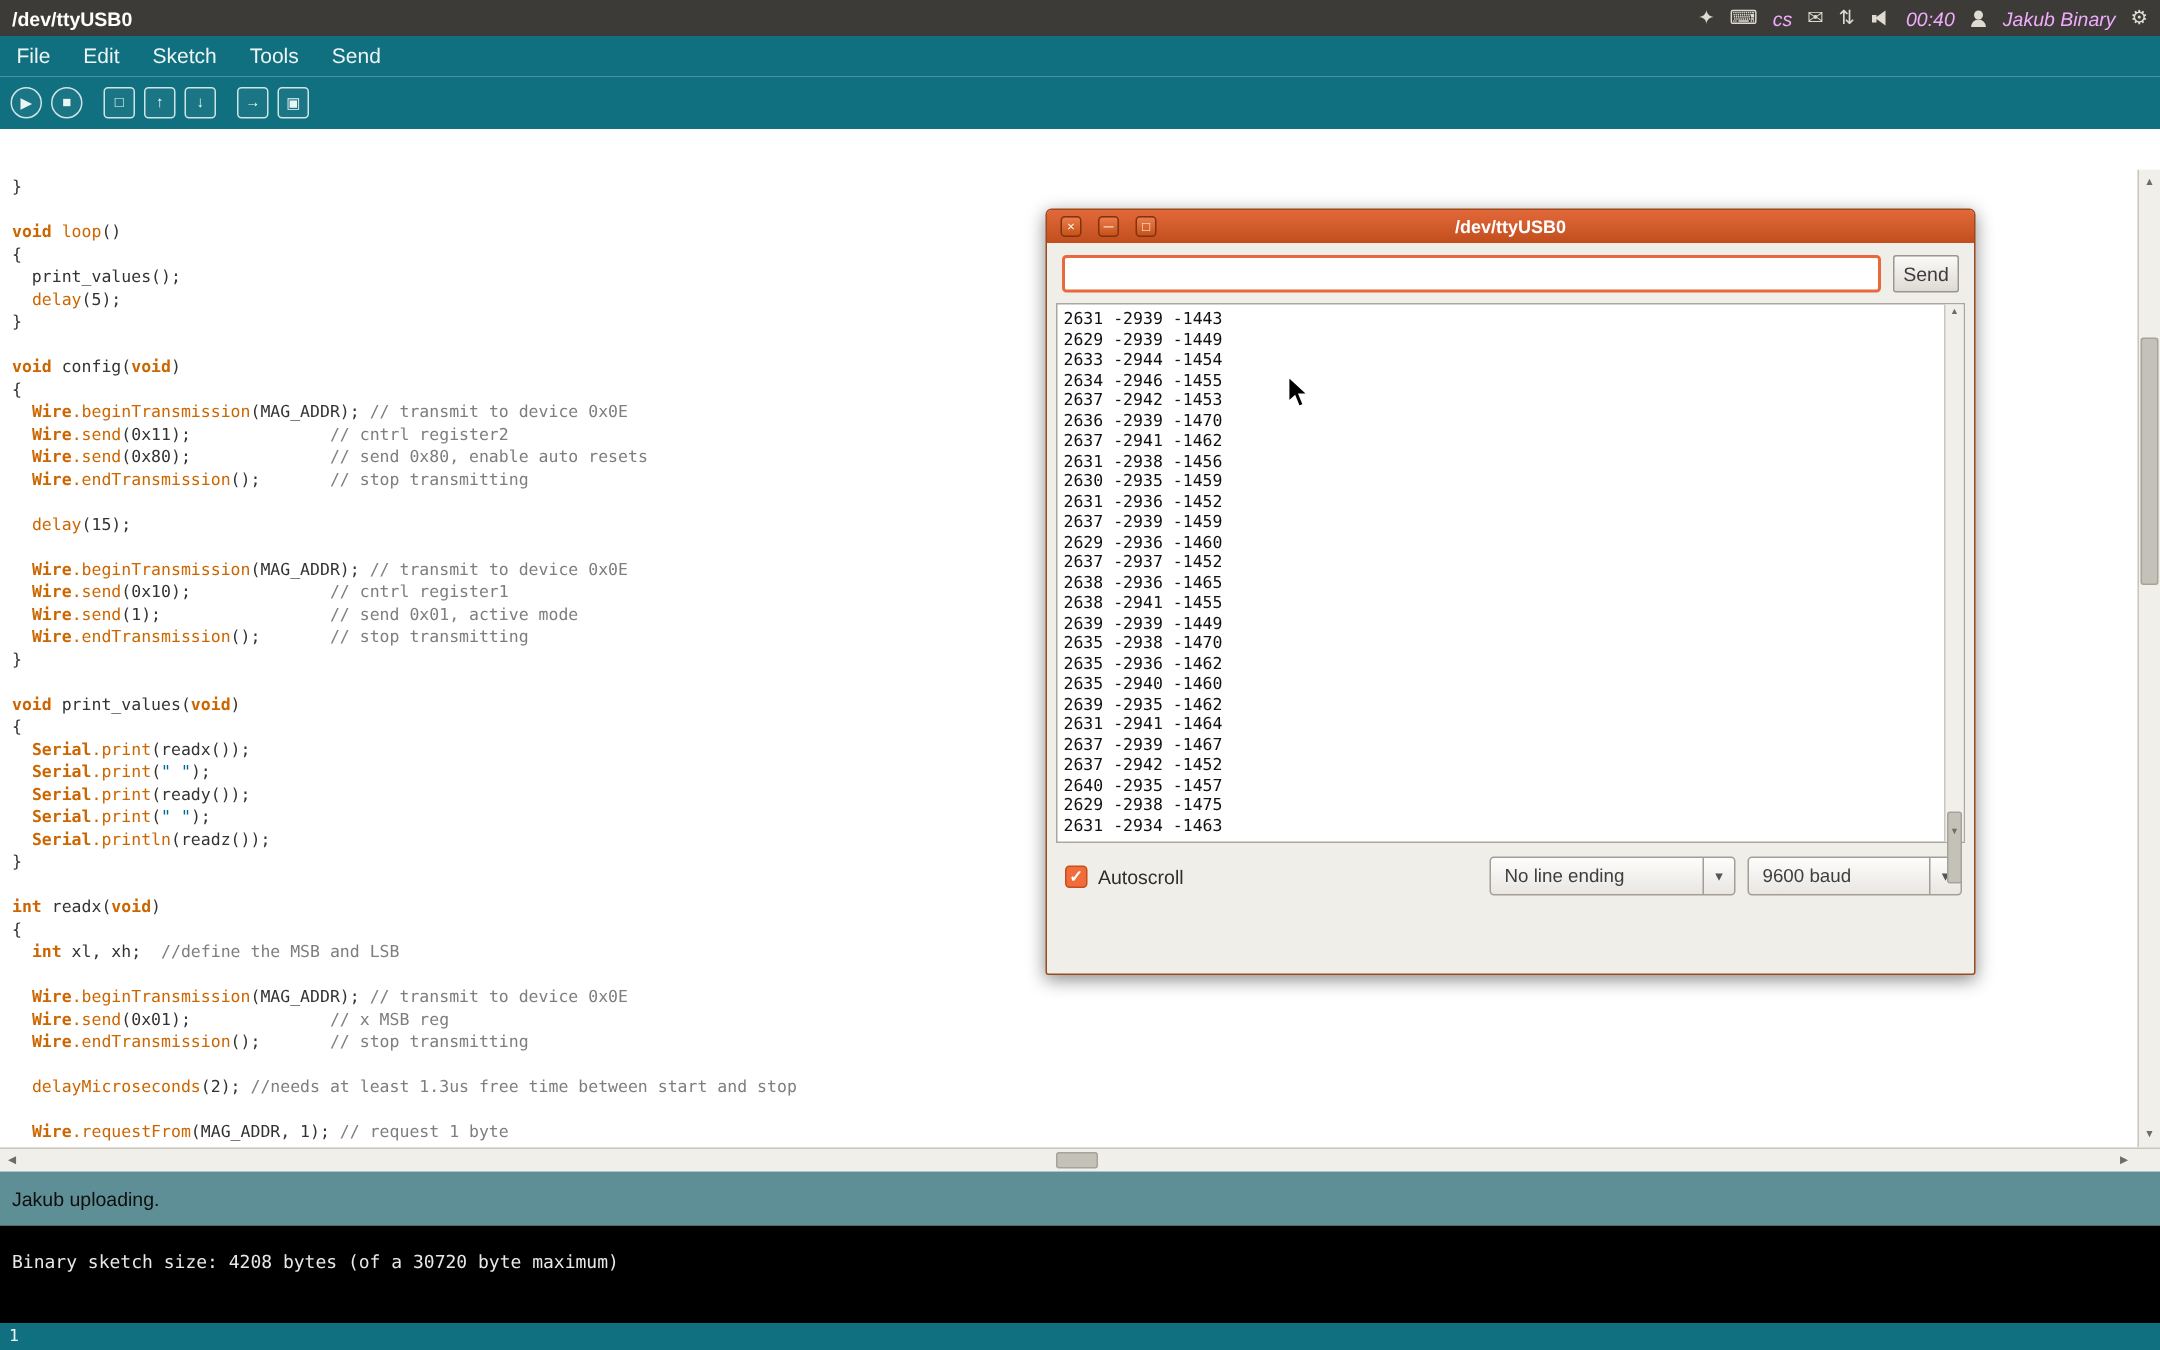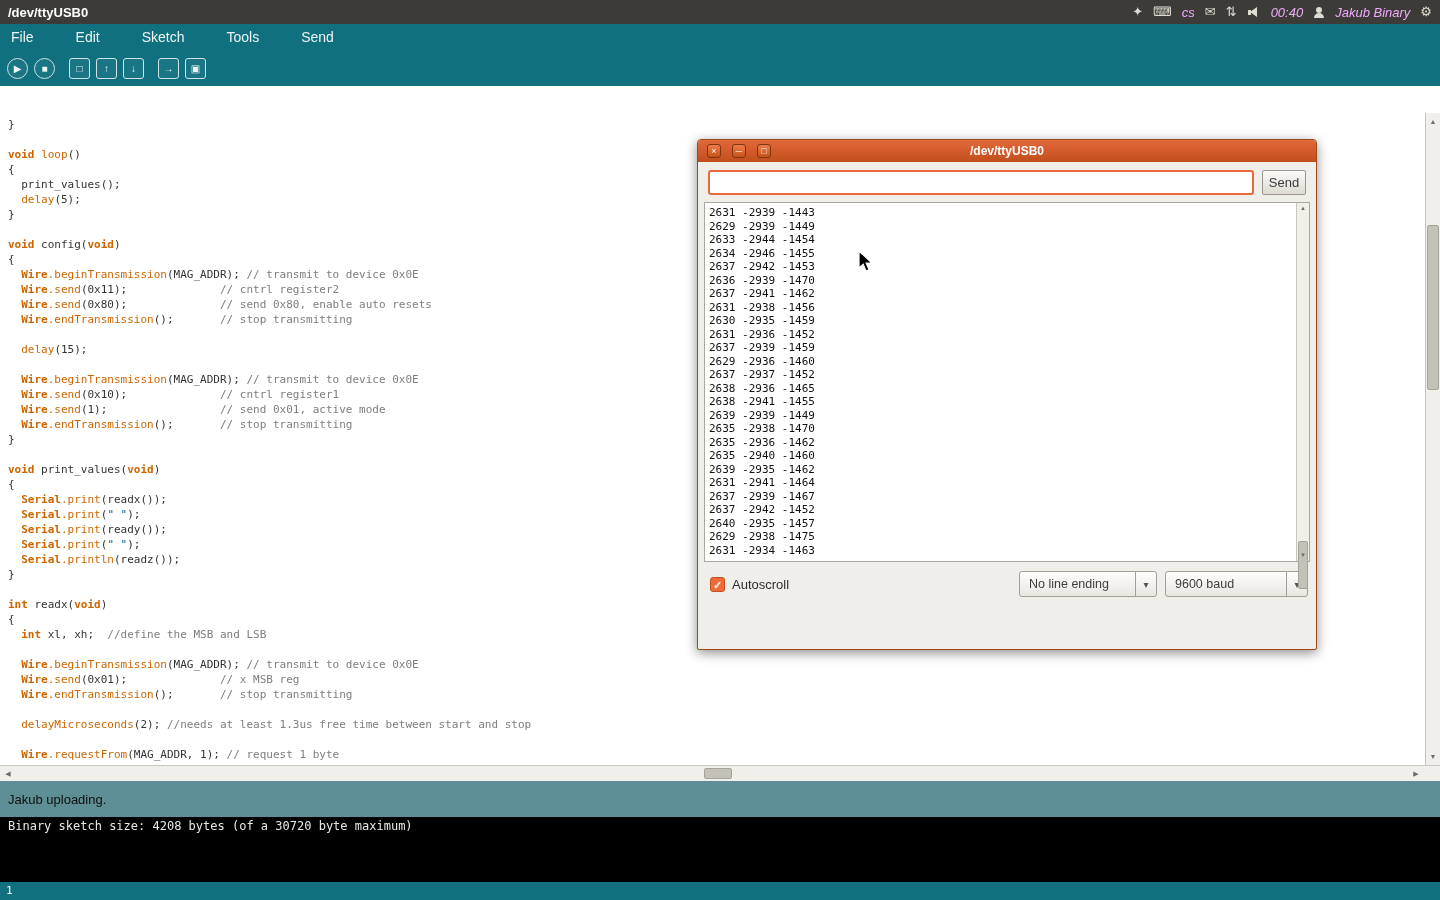--- a/index.html
+++ b/index.html
@@ -13,21 +13,21 @@
   .p-icon { font-size:13px; color:#DFDBD2; line-height:24px; }
   .p-text { color:#f0abfc;font-style:italic; }
   .speaker { position:relative; width:14px; height:14px; display:inline-block; }
   .speaker::before { content:""; position:absolute; left:1px; top:5px; width:3px; height:5px; background:#DFDBD2; }
   .speaker::after { content:""; position:absolute; left:3px; top:2px; border-top:5.5px solid transparent; border-bottom:5.5px solid transparent; border-right:7px solid #DFDBD2; }
   .person { position:relative; width:12px; height:13px; display:inline-block; }
   .person::before { content:""; position:absolute; left:3px; top:1px; width:6px; height:6px; border-radius:50%; background:#DFDBD2; }
   .person::after { content:""; position:absolute; left:1px; top:7px; width:10px; height:5px; border-radius:5px 5px 0 0; background:#DFDBD2; }
 
   
-  .menubar { position:absolute; left:0; top:24px; width:1440px; height:27px; background:#11707F; display:flex; align-items:center; color:#ECF4F4; font-size:14px;gap:20px; }
+  .menubar { position:absolute; left:0; top:24px; width:1440px; height:27px; background:#11707F; display:flex; align-items:center; color:#ECF4F4; font-size:14px; }
   .menu-item { padding:0 11px; line-height:27px; cursor:default; }
   .toolbar { position:absolute; left:0; top:51px; width:1440px; height:35px; background:#11707F; display:flex; align-items:center; padding-left:7px; }
   .tbtn { width:21px; height:21px; border:1px solid #CFE4E6; display:flex; align-items:center; justify-content:center; color:#EAF5F5; font-size:10px; margin-right:6px; background:rgba(255,255,255,0.04); }
   .tbtn.round { border-radius:50%; }
   .tbtn.square { border-radius:3px; }
   .tbtn.gap { margin-left:8px; }
   .tabbar { position:absolute; left:0; top:86px; width:1440px; height:27px; background:#085A68; }
   .tab { position:absolute; left:8px; bottom:0; height:23px; min-width:96px; padding:0 14px; background:#D6D3C0; color:#222; font-size:12px; line-height:23px; text-align:center; border-radius:4px 4px 0 0; }
   .tab-corner { position:absolute; right:17px; top:4px; width:18px; height:18px; border:1px solid #CFE4E6; border-radius:3px; color:#EAF5F5; font-size:11px; display:flex; align-items:center; justify-content:center; }
 
@@ -48,21 +48,21 @@
   .vscroll .sarr.bot { bottom:1px; }
   .vthumb { position:absolute; left:1px; top:112px; width:12px; height:165px; background:#C4C1B8; border:1px solid #A6A39A; border-radius:2px; }
   .hscroll { position:absolute; left:0; top:765px; width:1440px; height:16px; background:#F1EFEA; border-top:1px solid #C9C6BE; }
   .hscroll .sarr { position:absolute; top:0; width:16px; height:15px; font-size:7px; color:#6F6C66; text-align:center; line-height:15px; }
   .hscroll .sarr.left { left:0; }
   .hscroll .sarr.right { right:16px; }
   .hthumb { position:absolute; left:704px; top:2px; width:28px; height:11px; background:#C4C1B8; border:1px solid #A6A39A; border-radius:2px; }
 
   
   .statusbar { position:absolute; left:0; top:781px; width:1440px; height:36px; background:#5E8F96; color:#0E0E0E; font-size:13px; display:flex; align-items:center; padding-left:8px; }
-  .console { position:absolute; left:0; top:817px; width:1440px; height:65px; background:#000000; color:#E8E8E8; font-family:"DejaVu Sans Mono", monospace; font-size:12px; padding:2px 8px; }
+  .console { position:absolute; left:0; top:817px; width:1440px; height:65px; background:#000000; color:#E8E8E8; font-family:"DejaVu Sans Mono", monospace; font-size:12px; padding:17px 8px; }
   .footer { position:absolute; left:0; top:882px; width:1440px; height:18px; background:#11707F; color:#EAF5F5; font-family:"DejaVu Sans Mono", monospace; font-size:11px; line-height:18px; padding-left:6px; }
 
   
   .sm-window { position:absolute; left:697px; top:139px; width:620px; height:511px; background:#F0EEE9; border:1px solid #9C4A1C; border-radius:4px 4px 2px 2px; box-shadow:0 3px 12px rgba(0,0,0,0.45); z-index:10; }
   .sm-titlebar { position:relative; height:22px; background:linear-gradient(#E2683A,#C14E1D); border-radius:3px 3px 0 0; display:flex; align-items:center; }
   .sm-title { position:absolute; left:0; right:0; text-align:center; color:#FFFFFF; font-weight:bold; font-size:12px; }
   .wbtns { display:flex; gap:11px; margin-left:9px; z-index:2; }
   .wbtn { width:14px; height:14px; border:1px solid #7E3410; border-radius:3px; background:linear-gradient(#ED7C4C,#C55317); color:#FFF2EA; font-size:9px; line-height:12px; text-align:center; }
   .sm-body { position:relative; height:487px; }
   .sm-sendrow { display:flex; align-items:center; margin:8px 10px 0 10px; gap:8px; }
@@ -75,21 +75,21 @@
   .sm-scroll .sarr.top { top:0; }
   .sm-scroll .sarr.bot { bottom:0; }
   .sm-thumb { position:absolute; left:1px; top:338px; width:10px; height:48px; background:#C4C1B8; border:1px solid #A6A39A; border-radius:2px; }
   .sm-controls { display:flex; align-items:center; margin:8px 8px 0 12px; height:28px; }
   .sm-auto { display:flex; align-items:center; gap:7px; font-size:13px; color:#2E2E2E; }
   .cb { width:15px; height:15px; background:#F26B3A; border:1px solid #C44F1C; border-radius:3px; color:#FFFFFF; font-size:11px; font-weight:bold; line-height:14px; text-align:center; }
   .sm-spacer { flex:1; }
   .dd { height:26px; border:1px solid #A39E96; border-radius:3px; background:linear-gradient(#FDFDFC,#E9E6E1); display:flex; align-items:center; margin-left:8px; }
   .dd-val { font-size:12.5px; color:#3E3E3E; padding:0 9px; flex:1; white-space:nowrap; }
   .dd-arrow { width:21px; align-self:stretch; border-left:1px solid #A39E96; display:flex; align-items:center; justify-content:center; font-size:10px; color:#555; }
-  .dd-line-ending { width:138px; }
+  .dd-line-ending { width:164px; }
   .dd-baud { width:143px; }
 
   .mouse-cursor { position:absolute; left:858px; top:250px; z-index:50; }
 </style>
 </head>
 <body>
 
 <div class="screen">
 
   <div class="top-panel">

